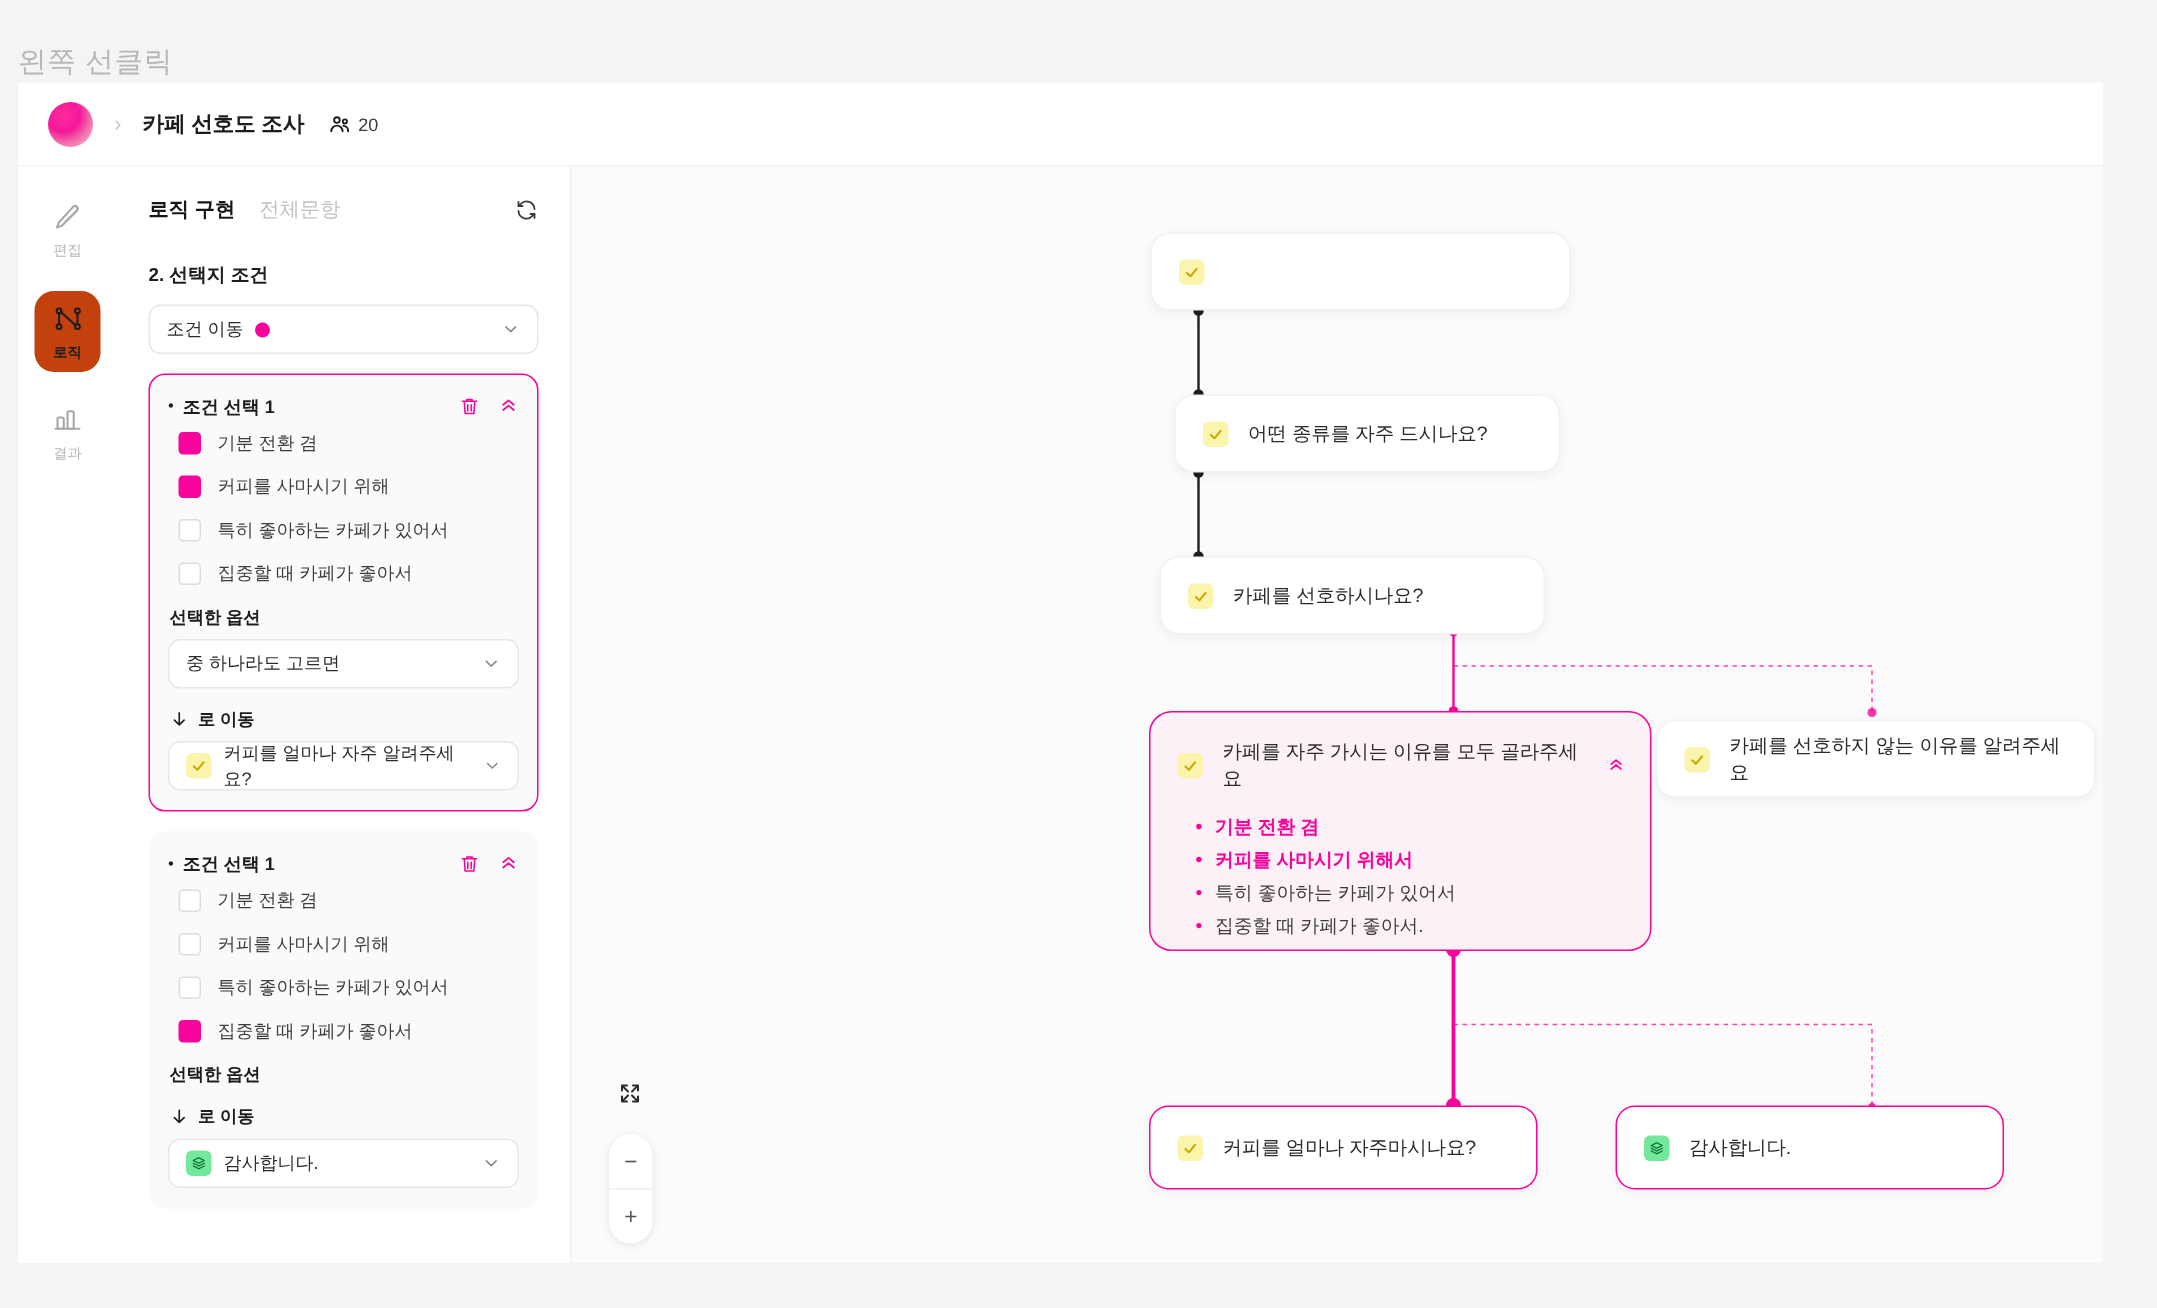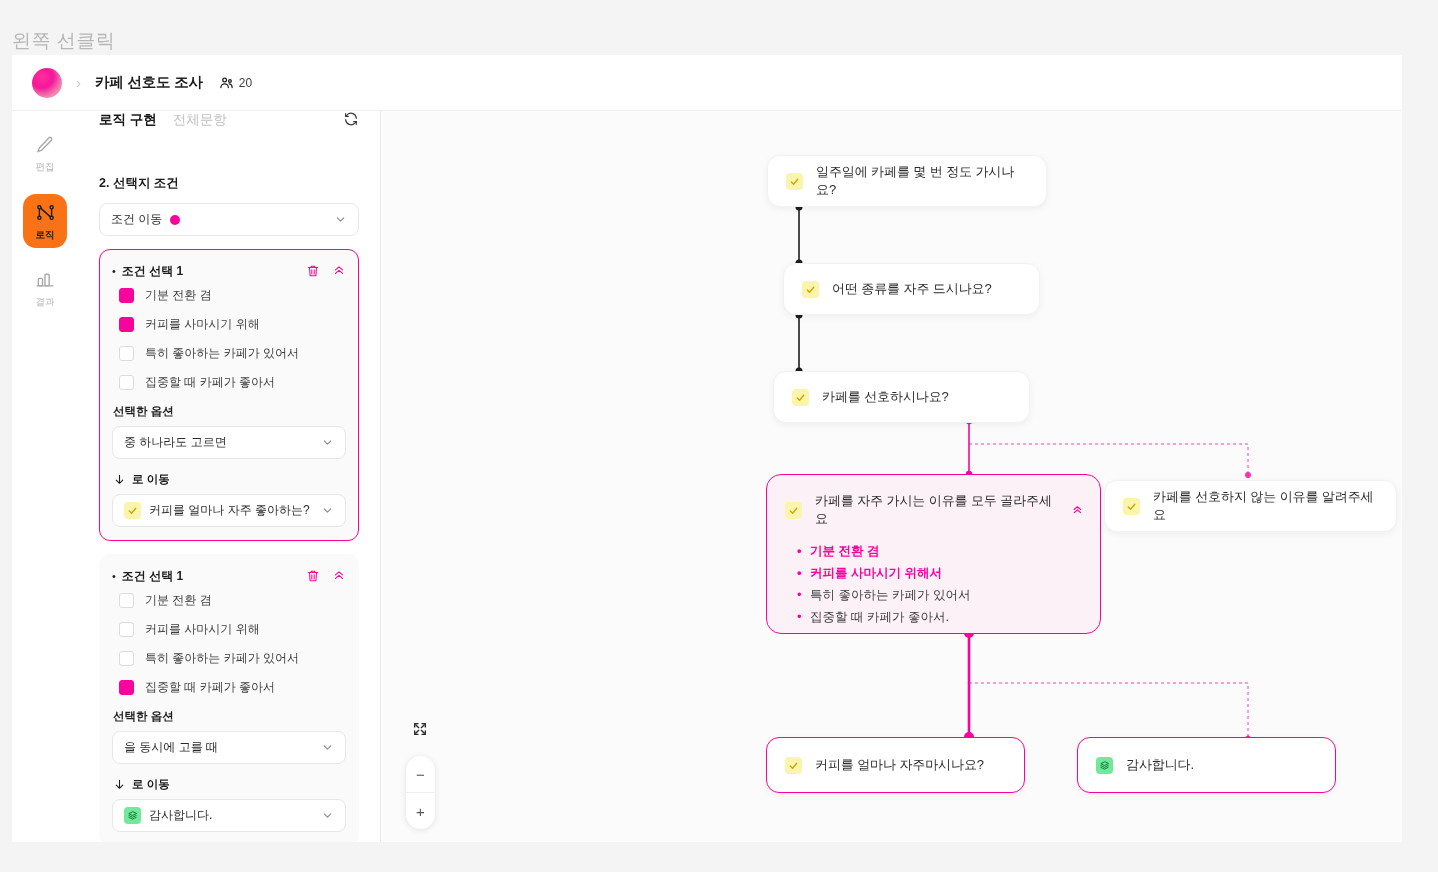--- a/index.html
+++ b/index.html
@@ -45,32 +45,32 @@
   #rail {
     position: absolute; left: 0; top: 56px; width: 66px; bottom: 0;
     background: #ffffff; display: flex; flex-direction: column;
     align-items: center; padding-top: 16px;
   }
   .rail-item {
     width: 44px; border-radius: 13px; padding: 8px 0 6px;
     display: flex; flex-direction: column; align-items: center; gap: 6px;
     margin-bottom: 14px; cursor: pointer;
   }
-  .rail-item.active { background: #f97316; }
+  .rail-item.active { background: #c2410c; }
   .rail-label { font-size: 9.5px; color: #b5b5b5; }
   .rail-item.active .rail-label { color: #1d1d1f; font-weight: 700; }
 
   
   #panel {
     position: absolute; left: 66px; top: 56px; width: 303px; bottom: 0;
     background: #ffffff; border-right: 1px solid #ececec;
     padding: 0 21px; overflow: hidden;
   }
   #panel-head {
-    display: flex; align-items: flex-start; height: 58px; gap: 16px;
+    display: flex; align-items: center; height: 58px; gap: 16px;
   }
   #tab-logic { font-size: 13.5px; font-weight: 700; color: #161616; cursor: pointer; }
   #tab-all   { font-size: 13.5px; color: #c2c2c2; cursor: pointer; }
   #refresh-btn { margin-left: auto; cursor: pointer; display:flex; }
 
   #sect-title { font-size: 12.5px; font-weight: 700; color: #1d1d1f; margin: 6px 0 11px; }
 
   .select-box {
     height: 33px; border: 1px solid #e7e7e7; border-radius: 8px;
     display: flex; align-items: center; padding: 0 11px; gap: 8px;
@@ -282,21 +282,21 @@
           <path d="M12 4v15M6 13l6 6 6-6"></path>
         </svg>
         <span>로 이동</span>
       </div>
       <div class="select-box">
         <span class="yellow-chip">
           <svg width="11" height="11" viewBox="0 0 24 24" fill="none" stroke="#c9a900" stroke-width="3" stroke-linecap="round" stroke-linejoin="round">
               <path d="M5 13l5 5L19 7"></path>
             </svg>
         </span>
-        <span>커피를 얼마나 자주 좋아하는?</span>
+        <span>커피를 얼마나 자주 알려주세요?</span>
         <svg class="chev" width="13" height="13" viewBox="0 0 24 24" fill="none" stroke="#8b8b8b" stroke-width="2" stroke-linecap="round" stroke-linejoin="round">
           <path d="M6 9l6 6 6-6"></path>
         </svg>
       </div>
     </div>
 
     <div class="cond-card">
       <div class="cond-head">
         <span class="cond-bullet">•</span>
         <span class="cond-name">조건 선택 1</span>
@@ -325,26 +325,20 @@
       <div class="opt-row">
         <span class="cbox"></span>
         <span class="opt-label">특히 좋아하는 카페가 있어서</span>
       </div>
       <div class="opt-row">
         <span class="cbox on"></span>
         <span class="opt-label">집중할 때 카페가 좋아서</span>
       </div>
 
       <div class="sub-label">선택한 옵션</div>
-      <div class="select-box">
-        <span>을 동시에 고를 때</span>
-        <svg class="chev" width="13" height="13" viewBox="0 0 24 24" fill="none" stroke="#8b8b8b" stroke-width="2" stroke-linecap="round" stroke-linejoin="round">
-          <path d="M6 9l6 6 6-6"></path>
-        </svg>
-      </div>
 
       <div class="goto-label">
         <svg width="13" height="13" viewBox="0 0 24 24" fill="none" stroke="#1d1d1f" stroke-width="2" stroke-linecap="round" stroke-linejoin="round">
           <path d="M12 4v15M6 13l6 6 6-6"></path>
         </svg>
         <span>로 이동</span>
       </div>
       <div class="select-box">
         <span class="green-chip">
           <svg width="11" height="11" viewBox="0 0 24 24" fill="none" stroke="#0a6b33" stroke-width="1.9" stroke-linecap="round" stroke-linejoin="round">
@@ -388,21 +382,20 @@
       <path d="M588 572 H867 V627" stroke="#f8049c" stroke-width="1" stroke-dasharray="3 3" fill="none" opacity=".75"></path>
       <circle cx="867" cy="627" r="2.6" fill="#f8049c" opacity=".8"></circle>
     </svg>
 
     <div class="node" style="left:386px; top:44px; width:280px; height:52px;">
       <span class="yellow-chip">
         <svg width="11" height="11" viewBox="0 0 24 24" fill="none" stroke="#c9a900" stroke-width="3" stroke-linecap="round" stroke-linejoin="round">
             <path d="M5 13l5 5L19 7"></path>
           </svg>
       </span>
-      <span class="node-text">일주일에 카페를 몇 번 정도 가시나요?</span>
     </div>
 
     <div class="node" style="left:402px; top:152px; width:257px; height:52px;">
       <span class="yellow-chip">
         <svg width="11" height="11" viewBox="0 0 24 24" fill="none" stroke="#c9a900" stroke-width="3" stroke-linecap="round" stroke-linejoin="round">
             <path d="M5 13l5 5L19 7"></path>
           </svg>
       </span>
       <span class="node-text">어떤 종류를 자주 드시나요?</span>
     </div>

